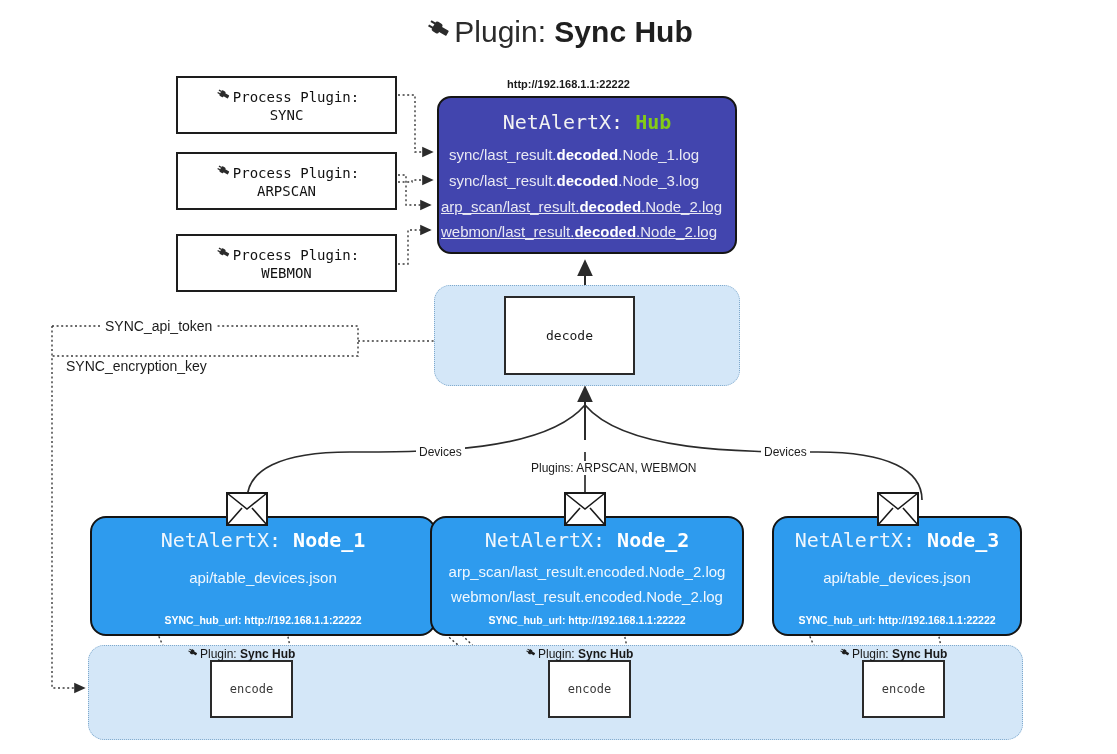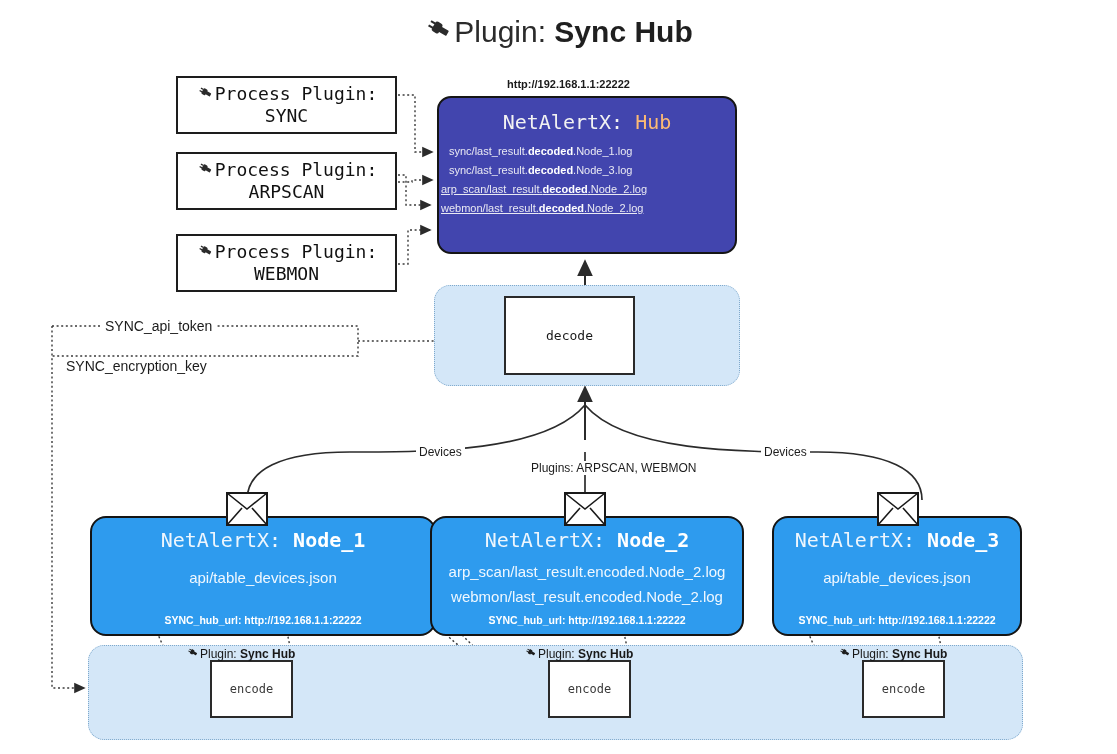--- a/index.html
+++ b/index.html
@@ -31,21 +31,21 @@
   
   .proc-box {
     position: absolute;
     width: 221px; height: 58px;
     background: #ffffff;
     border: 2px solid #1d1d1d;
     z-index: 4;
     display: flex; flex-direction: column;
     align-items: center; justify-content: center;
     font-family: "DejaVu Sans Mono", monospace;
-    font-size: 18px; color: #111;
+    font-size: 14px; color: #111;
     line-height: 1.25;
   }
   .proc-box .l1 { white-space: nowrap; }
   .proc-box .l2 { white-space: nowrap; }
   .proc-box .pg { font-family: "DejaVu Sans", sans-serif; display:inline-block; transform: scaleX(-1); margin-right:1px; }
 
   
   .url-label {
     position: absolute; z-index: 5;
     font-size: 11px; font-weight: 700; color: #1a1a1a;
@@ -62,24 +62,24 @@
     padding-top: 12px;
     color: #ffffff;
   }
   .hub-title {
     text-align: center;
     font-family: "DejaVu Sans Mono", monospace;
     font-size: 20px;
     color: #f2f2f2;
     white-space: nowrap;
   }
-  .hub-title b { color:#fdba74; font-weight:400;margin-top:8px; }
+  .hub-title b { color:#84cc16; font-weight:700;margin-top:8px; }
   .hub-lines { margin-top: 8px; }
   .hub-line {
-    font-size: 11px; color: #e9e9f3;
+    font-size: 15px; color: #e9e9f3;
     white-space: nowrap; line-height: 1.72;
     padding-left: 10px;
   }
   .hub-line.wide { padding-left: 2px; text-decoration: underline; }
   .hub-line b { color:#ffffff; font-weight:700; }
 
   
   .lt-panel {
     position: absolute;
     background: #D4E7F8;

